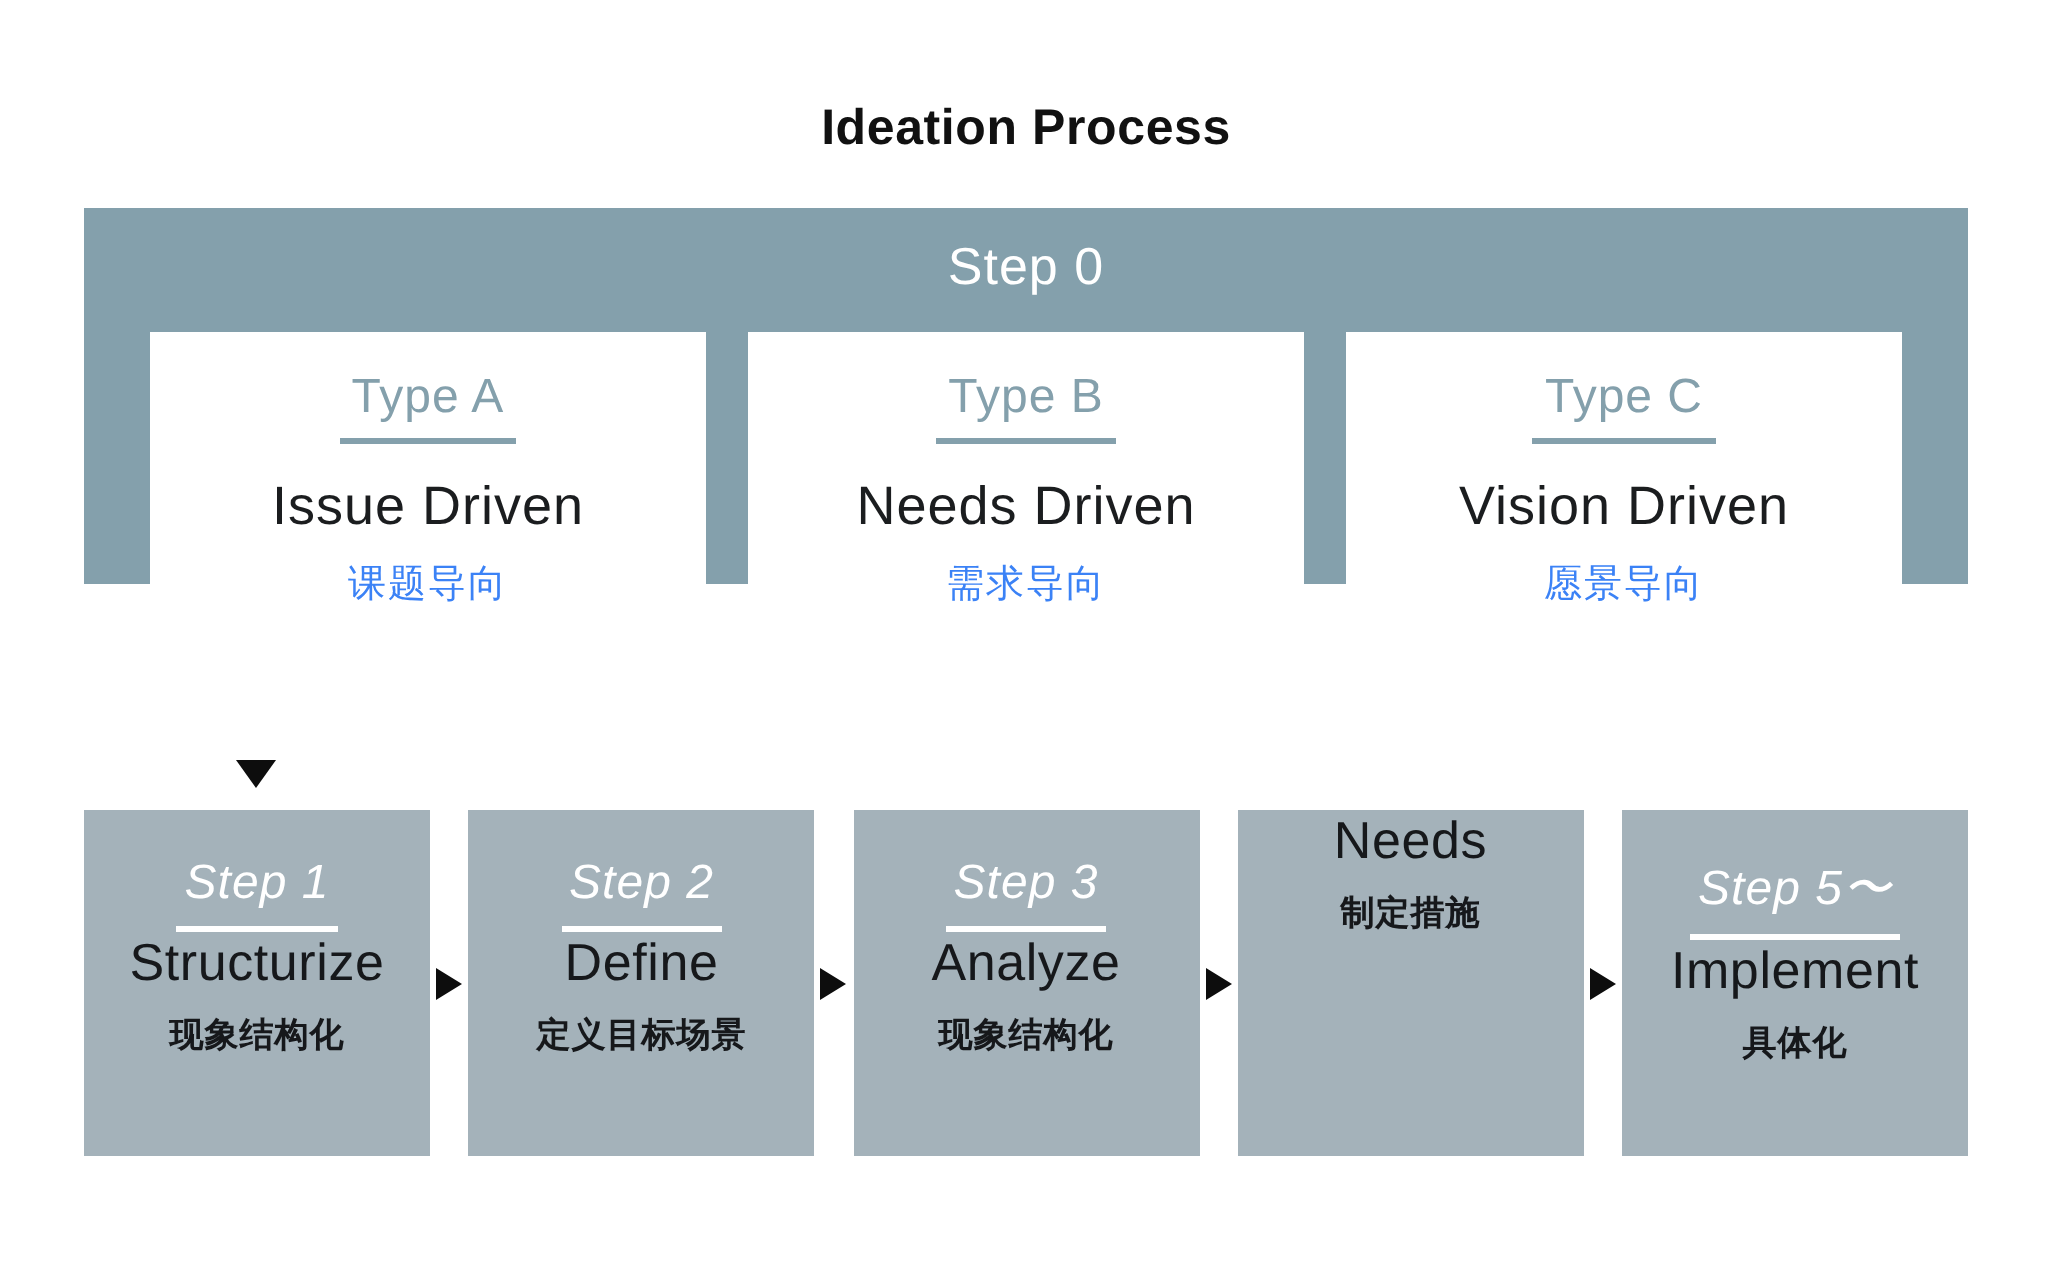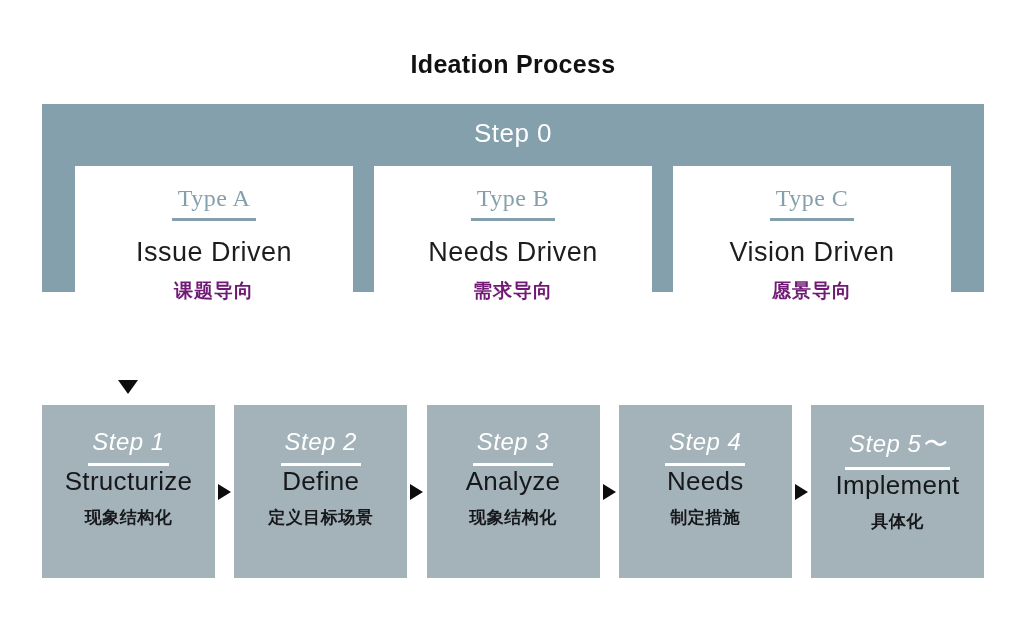--- a/index.html
+++ b/index.html
@@ -59,34 +59,33 @@
   }
   .type-label {
     display: inline-block;
     margin-top: 19px;
     padding: 0 6px 6px 6px;
     border-bottom: 3px solid #84a0ac;
     font-size: 24px;
     font-weight: 400;
     color: #84a0ac;
     letter-spacing: 0.5px;
-    font-family: Liberation Serif, serif;
   }
   .card-en {
     margin-top: 16px;
     font-size: 27px;
     font-weight: 400;
     color: #1b1d1f;
     letter-spacing: 0.5px;
   }
   .card-zh {
     margin-top: 10px;
     font-size: 19px;
-    font-weight: 700;
-    color: #701a75;
+    font-weight: 400;
+    color: #3b82f6;
     letter-spacing: 1px;
   }
 
   
   .down-arrow {
     position: absolute;
     left: 118px;
     top: 380px;
     width: 0;
     height: 0;
@@ -209,21 +208,20 @@
       <span class="step-label">Step 3</span>
       <div class="step-en">Analyze</div>
       <div class="step-zh">现象结构化</div>
     </div>
 
     <div class="arrow-gap">
       <div class="right-arrow"></div>
     </div>
 
     <div class="step-box">
-      <span class="step-label">Step 4</span>
       <div class="step-en">Needs</div>
       <div class="step-zh">制定措施</div>
     </div>
 
     <div class="arrow-gap">
       <div class="right-arrow"></div>
     </div>
 
     <div class="step-box">
       <span class="step-label">Step 5〜</span>

